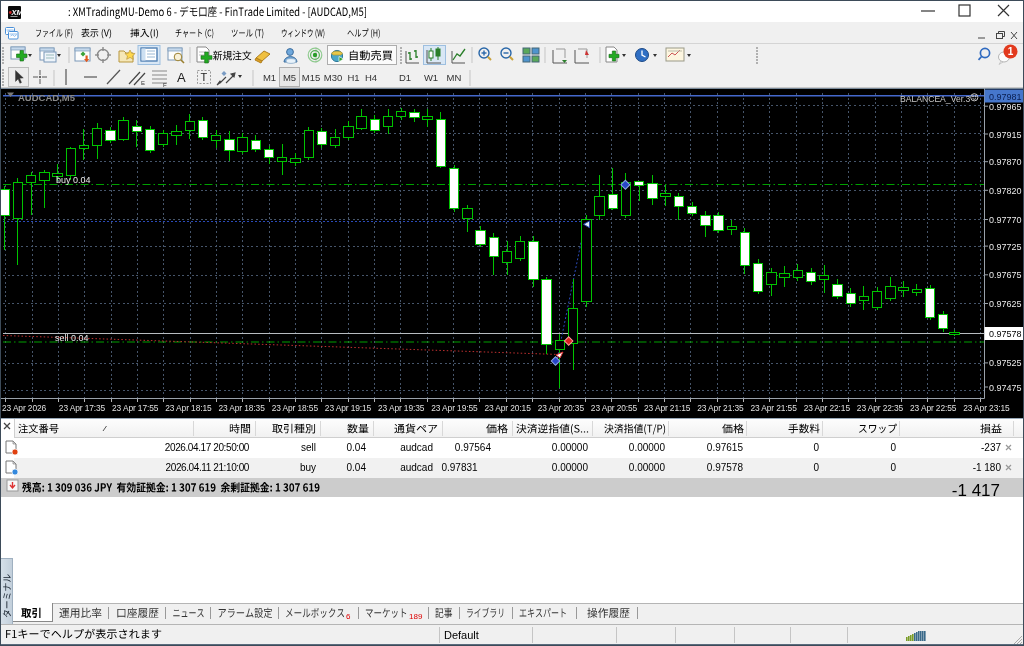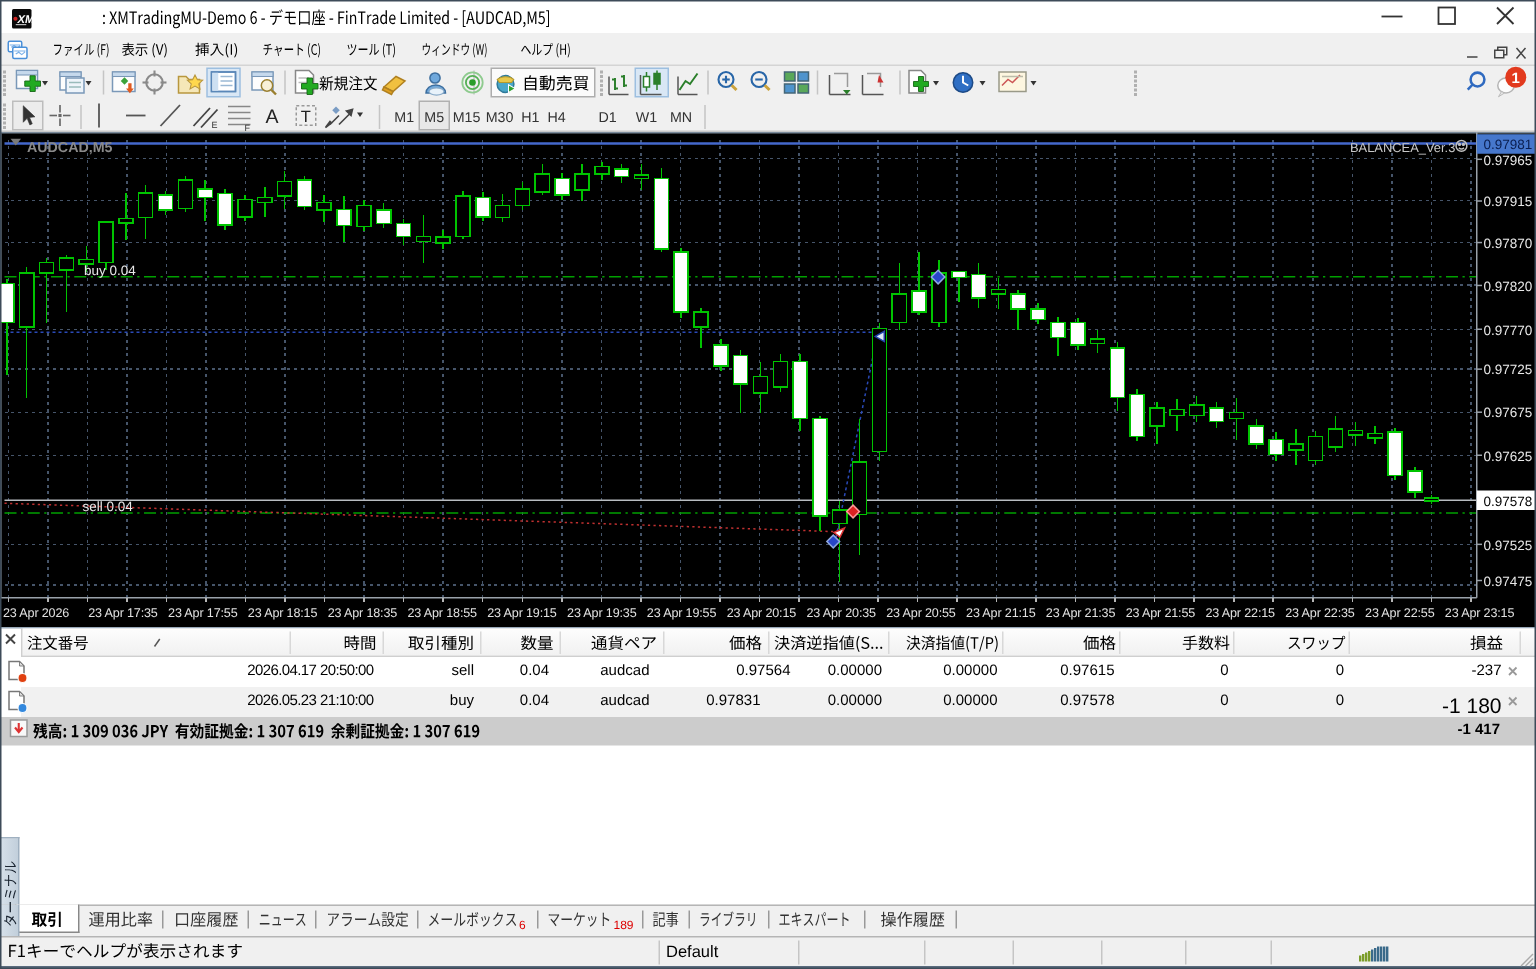--- a/index.html
+++ b/index.html
@@ -344,39 +344,39 @@
     <div class="abs" style="left:822px;top:421px;width:1px;height:15px;background:#d8d8d8"></div>
     <div class="abs" style="left:899px;top:421px;width:1px;height:15px;background:#d8d8d8"></div>
     <div class="abs" style="left:1013px;top:421px;width:1px;height:15px;background:#d8d8d8"></div>
     <div class="abs" style="left:14px;top:438px;width:1010px;height:20px;background:#fff"></div>
     <div class="abs" style="left:14px;top:458px;width:1010px;height:20px;background:#f1f1f1"></div>
     <div class="abs" style="left:0px;top:478px;width:1024px;height:19px;background:#ccc"></div>
     <div class="abs" style="font-size:10px;color:#000;left:154px;top:442px;width:95px;text-align:right;letter-spacing:-0.4px">2026.04.17 20:50:00</div>
     <div class="abs" style="font-size:10px;color:#000;left:221px;top:442px;width:95px;text-align:right">sell</div>
     <div class="abs" style="font-size:10px;color:#000;left:271px;top:442px;width:95px;text-align:right">0.04</div>
     <div class="abs" style="font-size:10px;color:#000;left:338px;top:442px;width:95px;text-align:right">audcad</div>
-    <div class="abs" style="font-size:10px;color:#000;left:432px;top:442px;width:95px;text-align:right">0.97564</div>
+    <div class="abs" style="font-size:10px;color:#000;left:396px;top:442px;width:95px;text-align:right">0.97564</div>
     <div class="abs" style="font-size:10px;color:#000;left:493px;top:442px;width:95px;text-align:right">0.00000</div>
     <div class="abs" style="font-size:10px;color:#000;left:570px;top:442px;width:95px;text-align:right">0.00000</div>
     <div class="abs" style="font-size:10px;color:#000;left:648px;top:442px;width:95px;text-align:right">0.97615</div>
     <div class="abs" style="font-size:10px;color:#000;left:724px;top:442px;width:95px;text-align:right">0</div>
     <div class="abs" style="font-size:10px;color:#000;left:801px;top:442px;width:95px;text-align:right">0</div>
     <div class="abs" style="font-size:10px;color:#000;left:906px;top:442px;width:95px;text-align:right">-237</div>
-    <div class="abs" style="font-size:10px;color:#000;left:154px;top:462px;width:95px;text-align:right;letter-spacing:-0.4px">2026.05.23 21:10:00</div>
+    <div class="abs" style="font-size:10px;color:#000;left:154px;top:462px;width:95px;text-align:right;letter-spacing:-0.4px">2026.04.11 21:10:00</div>
     <div class="abs" style="font-size:10px;color:#000;left:221px;top:462px;width:95px;text-align:right">buy</div>
     <div class="abs" style="font-size:10px;color:#000;left:271px;top:462px;width:95px;text-align:right">0.04</div>
     <div class="abs" style="font-size:10px;color:#000;left:338px;top:462px;width:95px;text-align:right">audcad</div>
-    <div class="abs" style="font-size:10px;color:#000;left:412px;top:462px;width:95px;text-align:right">0.97831</div>
+    <div class="abs" style="font-size:10px;color:#000;left:412px;top:462px;width:95px;text-align:center">0.97831</div>
     <div class="abs" style="font-size:10px;color:#000;left:493px;top:462px;width:95px;text-align:right">0.00000</div>
     <div class="abs" style="font-size:10px;color:#000;left:570px;top:462px;width:95px;text-align:right">0.00000</div>
     <div class="abs" style="font-size:10px;color:#000;left:648px;top:462px;width:95px;text-align:right">0.97578</div>
     <div class="abs" style="font-size:10px;color:#000;left:724px;top:462px;width:95px;text-align:right">0</div>
     <div class="abs" style="font-size:10px;color:#000;left:801px;top:462px;width:95px;text-align:right">0</div>
-    <div class="abs" style="font-size:14px;color:#000;left:906px;top:462px;width:95px;text-align:right">-1 180</div>
-    <div class="abs" style="font-size:10px;font-weight:bold;left:905px;top:481px;width:95px;text-align:right">-1 417</div>
+    <div class="abs" style="font-size:10px;color:#000;left:906px;top:462px;width:95px;text-align:right">-1 180</div>
+    <div class="abs" style="font-size:17px;font-weight:normal;left:905px;top:481px;width:95px;text-align:right">-1 417</div>
     <div class="abs" style="left:0;top:558px;width:13px;height:66px;background:linear-gradient(90deg,#d7e1ea,#c2cfdb);border-right:1px solid #9fb0c0;border-top:1px solid #9fb0c0"></div>
     <div class="abs" style="left:0;top:603px;width:1024px;height:21px;background:#f0f0f0;border-top:1px solid #b5b5b5"></div>
     <div class="abs" style="left:10px;top:603px;width:43px;height:19px;background:#fff;border:1px solid #888;border-top:none"></div>
     <div class="abs" style="left:0;top:603px;width:13px;height:21px;background:linear-gradient(90deg,#d7e1ea,#c2cfdb);border-right:1px solid #9fb0c0"></div>
     <div class="abs" style="left:107.5px;top:607px;width:1px;height:12px;background:#999"></div>
     <div class="abs" style="left:165px;top:607px;width:1px;height:12px;background:#999"></div>
     <div class="abs" style="left:210px;top:607px;width:1px;height:12px;background:#999"></div>
     <div class="abs" style="left:277.5px;top:607px;width:1px;height:12px;background:#999"></div>
     <div class="abs" style="left:357.5px;top:607px;width:1px;height:12px;background:#999"></div>
     <div class="abs" style="left:427.5px;top:607px;width:1px;height:12px;background:#999"></div>

